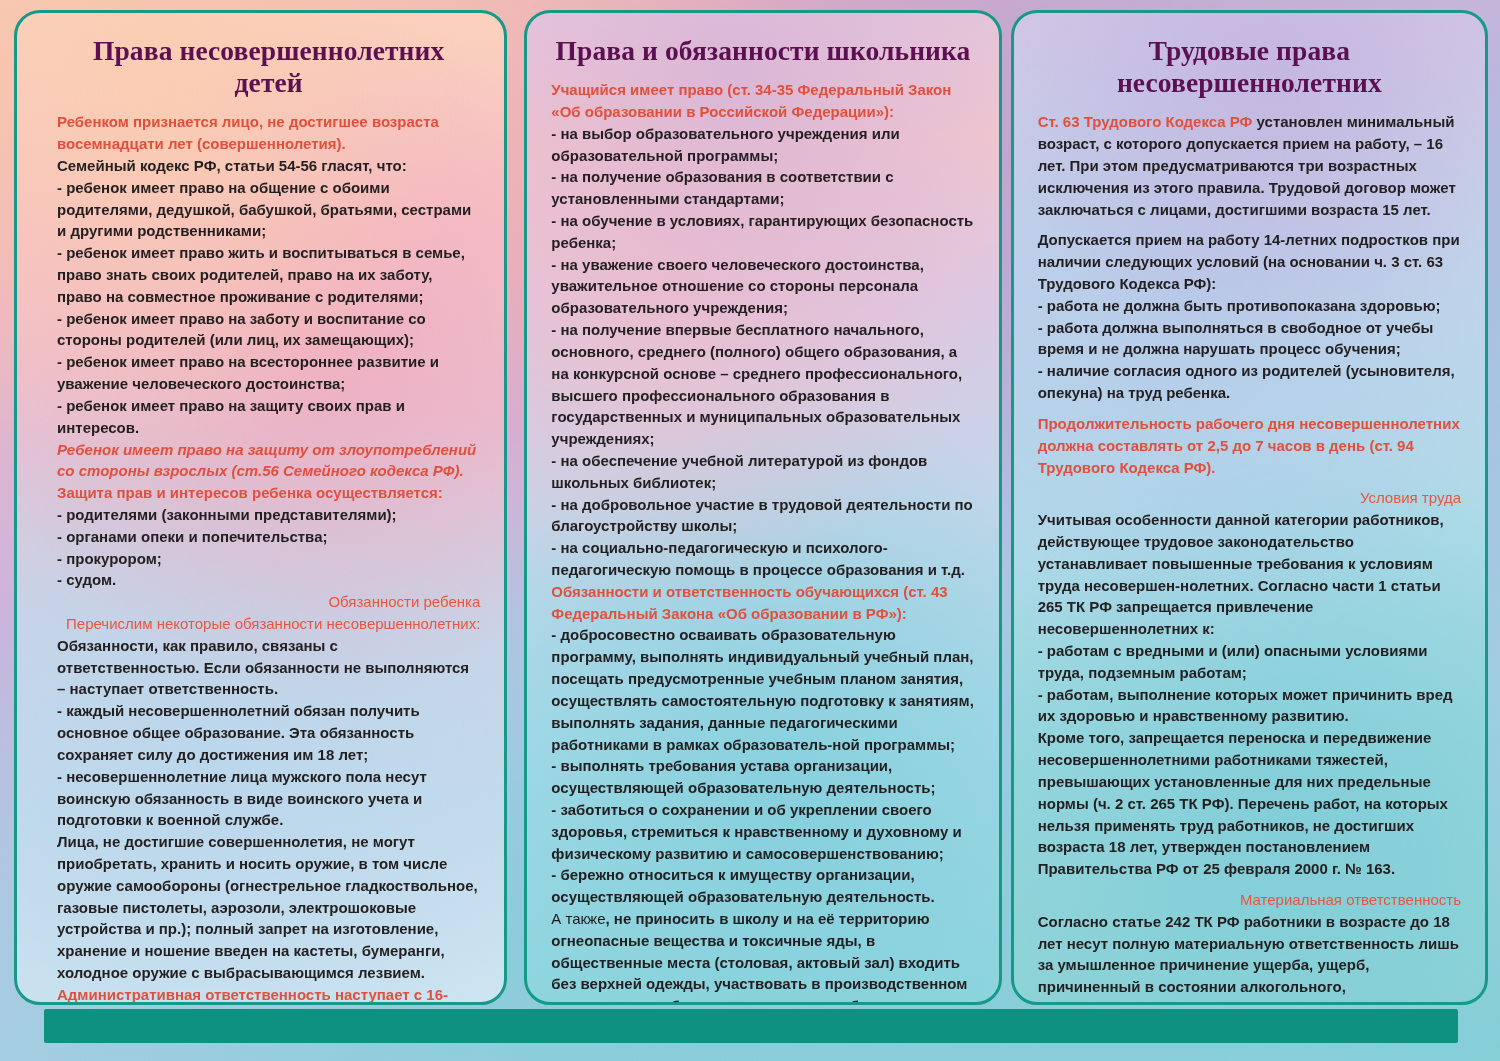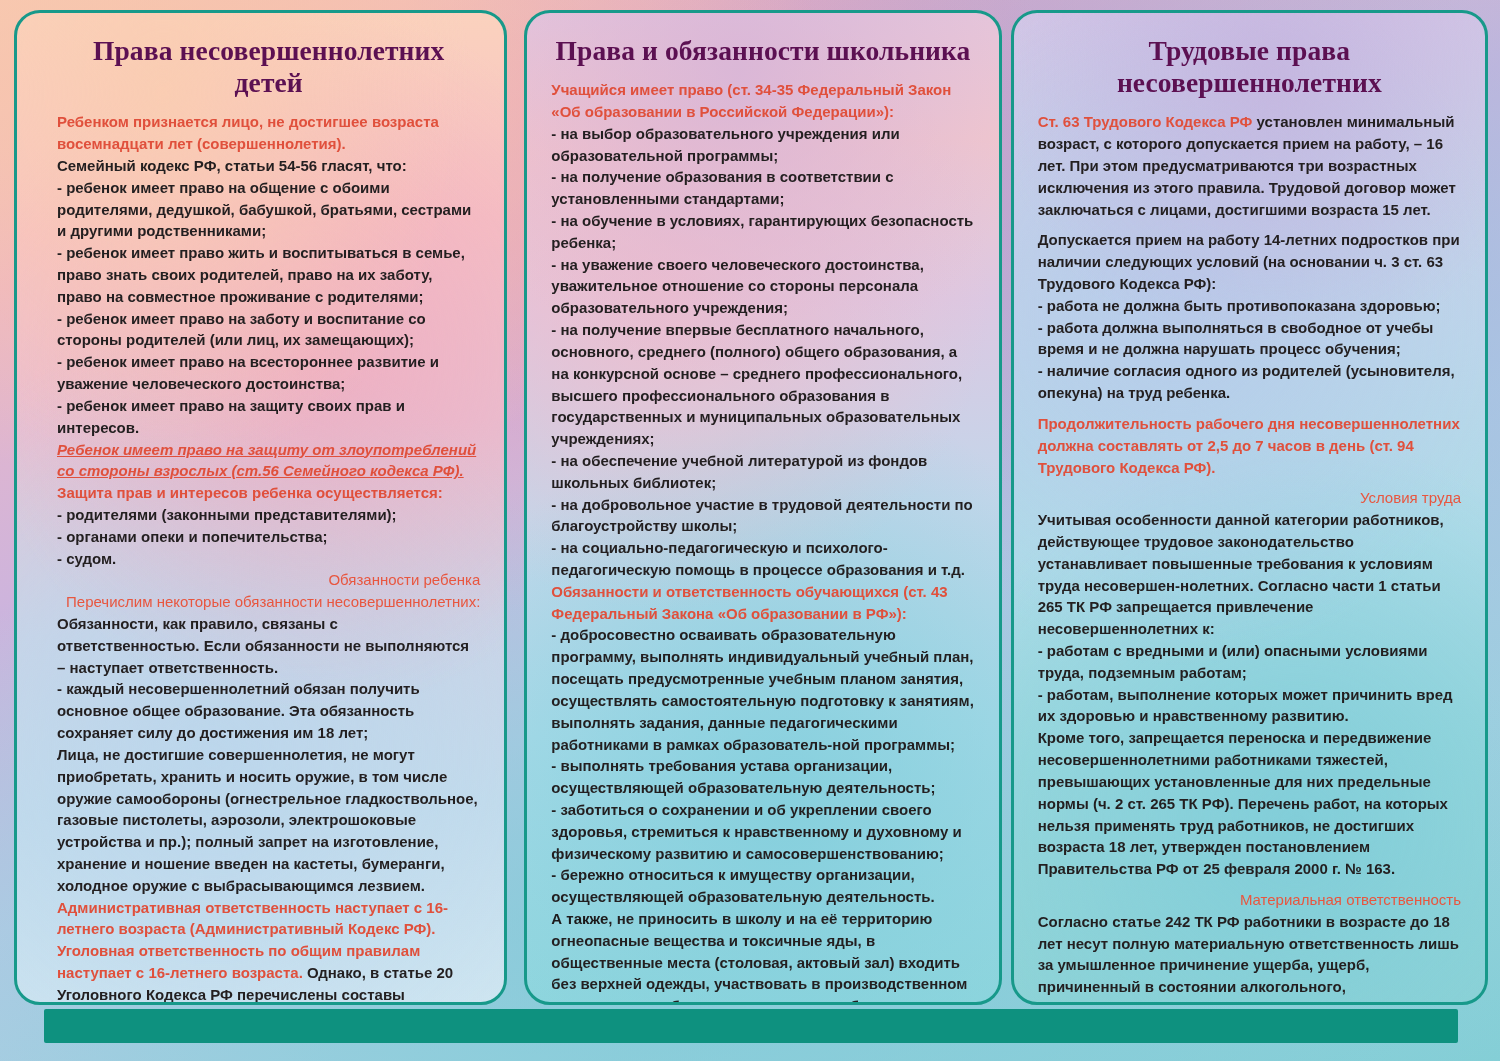--- a/index.html
+++ b/index.html
@@ -114,30 +114,29 @@
   .p { margin: 0; }
 
   .red {
     color: #e0503c;
     font-weight: bold;
   }
   .red-italic {
     color: #e0503c;
     font-weight: bold;
     font-style: italic;
-    text-decoration: underline;
   }
   .red-head {
     color: #e8563f;
     font-weight: normal;
     text-align: right;
   }
   .dark-bold {
     color: #1d1a1b;
-    font-weight: bold;
+    font-weight: normal;
   }
 
   .spacer-sm { height: 9px; }
 </style>
 </head>
 <body>
 
 <div class="poster">
 
   <div class="bg-blob" style="width:280px;height:200px;left:60px;top:700px;background:rgba(255,255,255,0.30);"></div>
@@ -154,25 +153,27 @@
           <p class="p">Семейный кодекс РФ, статьи 54-56 гласят, что:</p>
           <p class="p">- ребенок имеет право на общение с обоими родителями, дедушкой, бабушкой, братьями, сестрами и другими родственниками;</p>
           <p class="p">- ребенок имеет право жить и воспитываться в семье, право знать своих родителей, право на их заботу, право на совместное проживание с родителями;</p>
           <p class="p">- ребенок имеет право на заботу и воспитание со стороны родителей (или лиц, их замещающих);</p>
           <p class="p">- ребенок имеет право на всестороннее развитие и уважение человеческого достоинства;</p>
           <p class="p">- ребенок имеет право на защиту своих прав и интересов.</p>
           <p class="p red-italic">Ребенок имеет право на защиту от злоупотреблений со стороны взрослых (ст.56 Семейного кодекса РФ).</p>
           <p class="p red">Защита прав и интересов ребенка осуществляется:</p>
           <p class="p">- родителями (законными представителями);</p>
           <p class="p">- органами опеки и попечительства;</p>
+          <p class="p">- прокурором;</p>
           <p class="p">- судом.</p>
           <p class="p red-head">Обязанности ребенка</p>
           <p class="p red-head">Перечислим некоторые обязанности несовершеннолетних:</p>
           <p class="p">Обязанности, как правило, связаны с ответственностью. Если обязанности не выполняются – наступает ответственность.</p>
           <p class="p">- каждый несовершеннолетний обязан получить основное общее образование. Эта обязанность сохраняет силу до достижения им 18 лет;</p>
+          <p class="p">- несовершеннолетние лица мужского пола несут воинскую обязанность в виде воинского учета и подготовки к военной службе.</p>
           <p class="p">Лица, не достигшие совершеннолетия, не могут приобретать, хранить и носить оружие, в том числе оружие самообороны (огнестрельное гладкоствольное, газовые пистолеты, аэрозоли, электрошоковые устройства и пр.); полный запрет на изготовление, хранение и ношение введен на кастеты, бумеранги, холодное оружие с выбрасывающимся лезвием.</p>
           <p class="p red">Административная ответственность наступает с 16-летнего возраста (Административный Кодекс РФ).</p>
           <p class="p"><span class="red">Уголовная ответственность по общим правилам наступает с 16-летнего возраста.</span><span> Однако, в статье 20 Уголовного Кодекса РФ перечислены составы преступлений, по которым уголовная ответственность наступает с 14 лет.</span></p>
 
         </div>
       </div>
     </section>
 
     <section class="panel panel-2">
       <div class="panel-inner">

